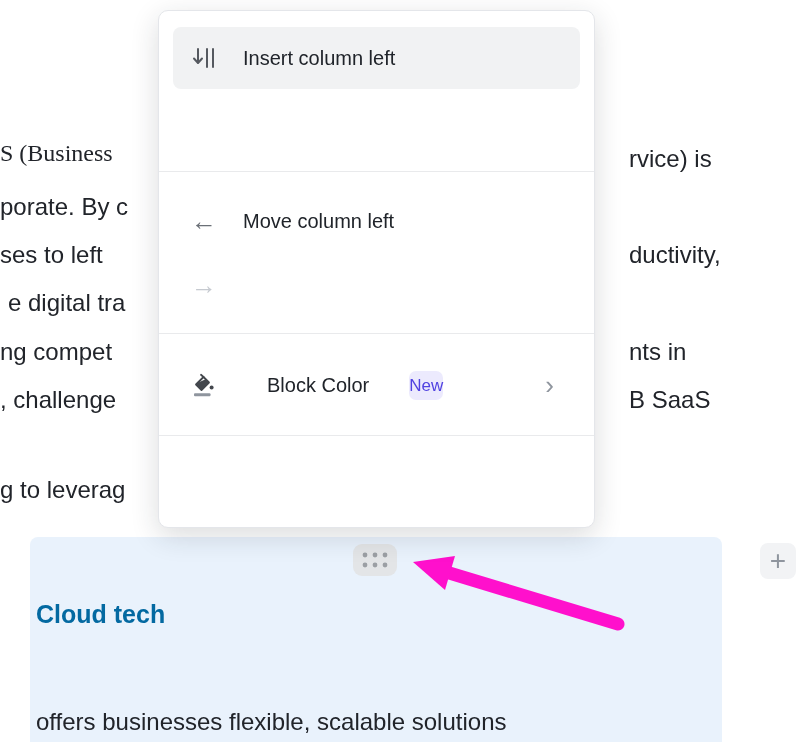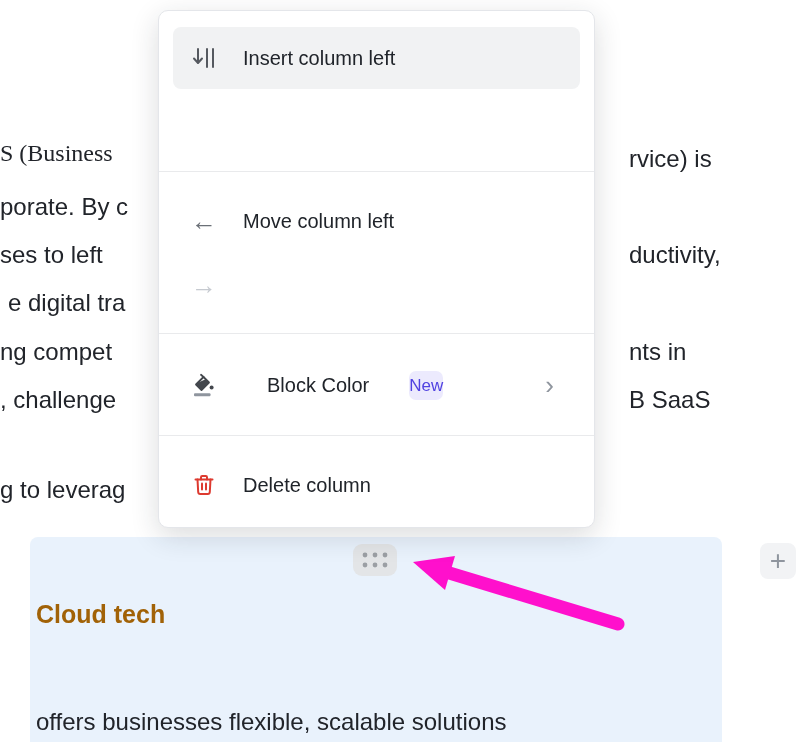--- a/index.html
+++ b/index.html
@@ -104,21 +104,21 @@
     width:692px; height:205px;
     background:#e9f2fc;
     border-radius:8px 8px 0 0;
     z-index:2;
   }
   .block-heading {
     position:absolute;
     left:6px; top:63px;
     font-size:25px;
     font-weight:bold;
-    color:#a16207;
+    color:#0369a1;
     text-align:center;
   }
   .block-line {
     position:absolute;
     left:6px;
     font-size:24px;
     color:#21242a;
     white-space:nowrap;
   }
   .block-line:nth-of-type(2){ top:123px; }
@@ -218,34 +218,20 @@
         <rect x="3" y="21.2" width="16.5" height="3" rx="1" fill="#8f959e"></rect>
       </svg>
     </span>
     <span>Block Color</span>
     <span class="new-badge">New</span>
     <span class="chevron">›</span>
   </div>
 
   <div class="menu-divider div-3"></div>
 
-  <div class="menu-item item-delete">
-    <span class="mi-icon">
-      <svg width="24" height="24" viewBox="0 0 24 24">
-        <g stroke="#dd3a30" stroke-width="2" fill="none" stroke-linecap="round" stroke-linejoin="round">
-          <path d="M3.5 6.5 H20.5"></path>
-          <path d="M9 6.5 V4.2 a1.2 1.2 0 0 1 1.2 -1.2 h3.6 a1.2 1.2 0 0 1 1.2 1.2 V6.5"></path>
-          <path d="M5.5 6.5 L6.2 19 a2 2 0 0 0 2 1.9 h7.6 a2 2 0 0 0 2 -1.9 L18.5 6.5"></path>
-          <path d="M10 10.5 V16.5"></path>
-          <path d="M14 10.5 V16.5"></path>
-        </g>
-      </svg>
-    </span>
-    <span>Delete column</span>
-  </div>
 </div>
 
 <div class="blue-block">
   <div class="drag-handle">
     <svg width="32" height="22" viewBox="0 0 32 22">
       <g fill="#9b9fa4">
         <circle cx="6" cy="6" r="2.4"></circle>
           <circle cx="16" cy="6" r="2.4"></circle>
           <circle cx="26" cy="6" r="2.4"></circle>
         <circle cx="6" cy="16" r="2.4"></circle>

